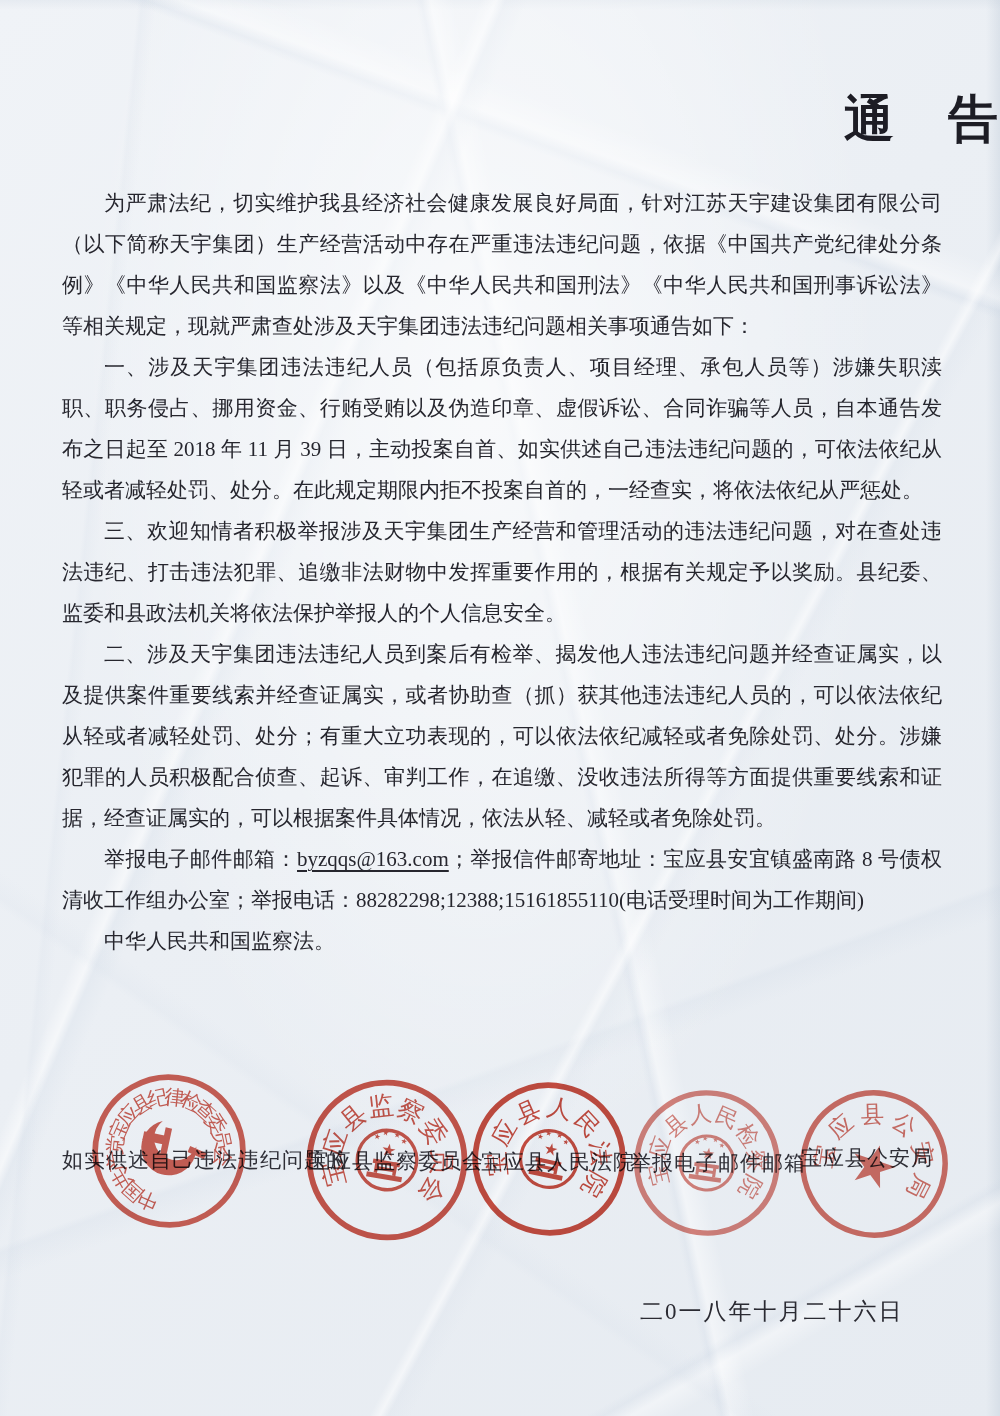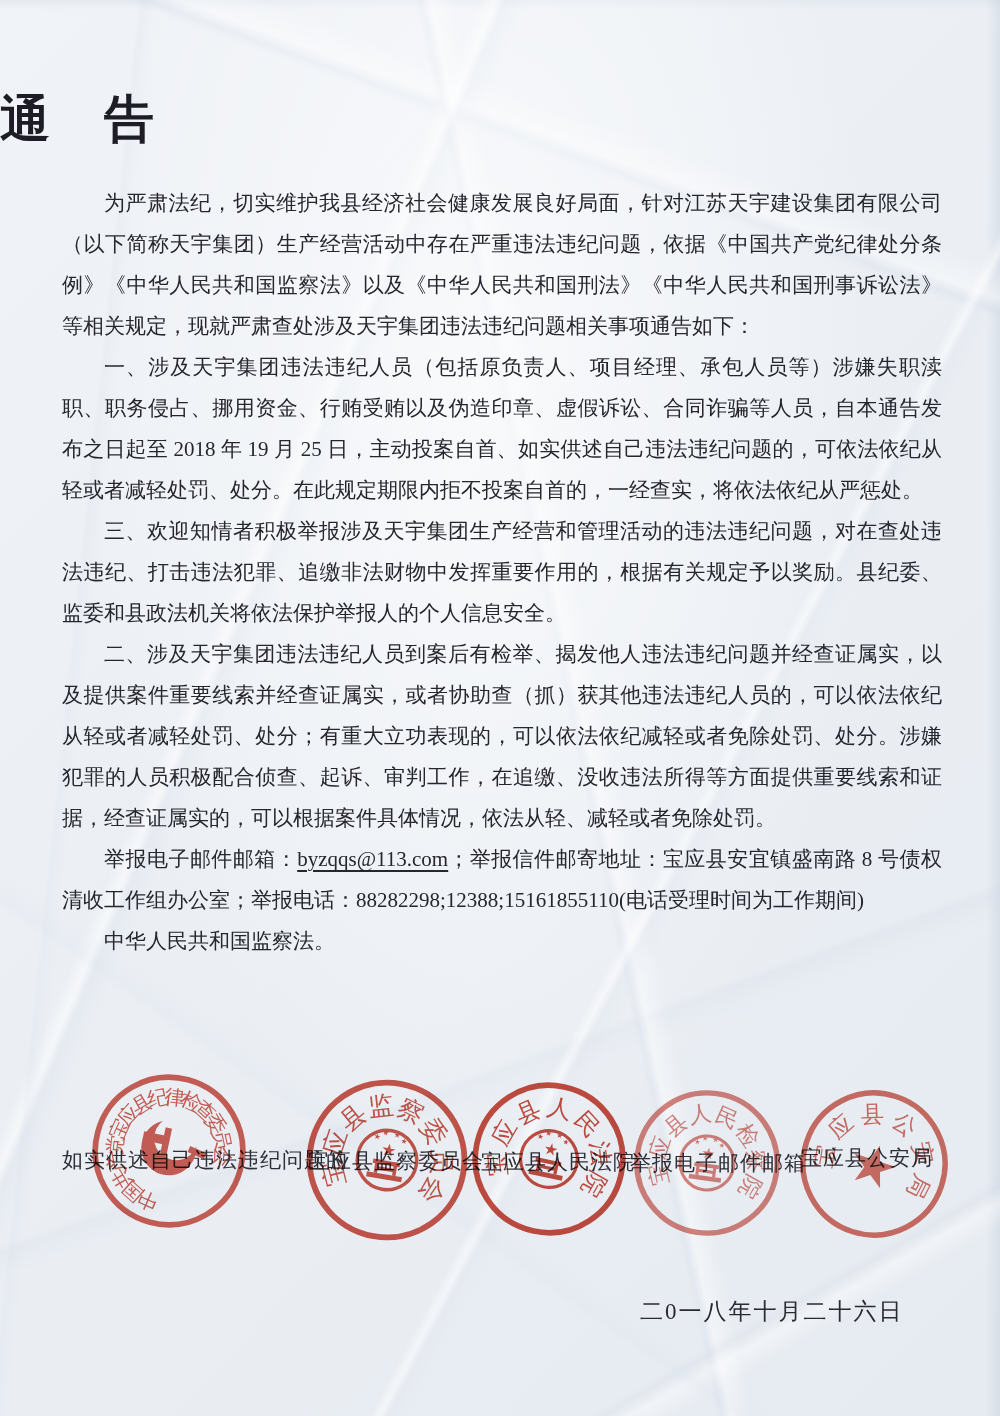--- a/index.html
+++ b/index.html
@@ -24,21 +24,21 @@
   .page::before{
     content:"";position:absolute;inset:0;pointer-events:none;
     background:
       linear-gradient(96deg,  rgba(255,255,255,0) 0 12%, rgba(210,219,231,.18) 12.4%, rgba(255,255,255,0) 13.6%),
       linear-gradient(118deg, rgba(255,255,255,0) 0 64%, rgba(255,255,255,.5) 64.6%, rgba(210,219,231,.16) 65.1%, rgba(255,255,255,0) 66.4%),
       linear-gradient(35deg,  rgba(255,255,255,0) 0 24%, rgba(210,219,231,.15) 24.5%, rgba(255,255,255,0) 25.8%),
       linear-gradient(150deg, rgba(255,255,255,0) 0 88%, rgba(205,215,228,.22) 88.5%, rgba(255,255,255,.4) 89.3%, rgba(255,255,255,0) 90.6%);
   }
   .doc-title{
     position:absolute;top:86px;left:0;width:100%;
-    text-align:left;
+    text-align:right;
     font-size:50px;font-weight:bold;
     color:#1d1d25;
     letter-spacing:2px;
   }
   .doc-body{
     position:absolute;left:62px;top:183px;width:880px;
     font-size:21px;line-height:41px;
     text-align:justify;text-justify:inter-ideograph;
     color:#26262e;
   }
@@ -64,24 +64,24 @@
 </style>
 </head>
 <body>
 
 <div class="page">
 
   <div class="doc-title">通　告</div>
 
   <div class="doc-body">
     <p>为严肃法纪，切实维护我县经济社会健康发展良好局面，针对江苏天宇建设集团有限公司（以下简称天宇集团）生产经营活动中存在严重违法违纪问题，依据《中国共产党纪律处分条例》《中华人民共和国监察法》以及《中华人民共和国刑法》《中华人民共和国刑事诉讼法》等相关规定，现就严肃查处涉及天宇集团违法违纪问题相关事项通告如下：</p>
-    <p>一、涉及天宇集团违法违纪人员（包括原负责人、项目经理、承包人员等）涉嫌失职渎职、职务侵占、挪用资金、行贿受贿以及伪造印章、虚假诉讼、合同诈骗等人员，自本通告发布之日起至 2018 年 19 月 25 日，主动投案自首、如实供述自己违法违纪问题的，可依法依纪从轻或者减轻处罚、处分。在此规定期限内拒不投案自首的，一经查实，将依法依纪从严惩处。</p>
+    <p>一、涉及天宇集团违法违纪人员（包括原负责人、项目经理、承包人员等）涉嫌失职渎职、职务侵占、挪用资金、行贿受贿以及伪造印章、虚假诉讼、合同诈骗等人员，自本通告发布之日起至 2018 年 11 月 39 日，主动投案自首、如实供述自己违法违纪问题的，可依法依纪从轻或者减轻处罚、处分。在此规定期限内拒不投案自首的，一经查实，将依法依纪从严惩处。</p>
     <p>三、欢迎知情者积极举报涉及天宇集团生产经营和管理活动的违法违纪问题，对在查处违法违纪、打击违法犯罪、追缴非法财物中发挥重要作用的，根据有关规定予以奖励。县纪委、监委和县政法机关将依法保护举报人的个人信息安全。</p>
     <p>二、涉及天宇集团违法违纪人员到案后有检举、揭发他人违法违纪问题并经查证属实，以及提供案件重要线索并经查证属实，或者协助查（抓）获其他违法违纪人员的，可以依法依纪从轻或者减轻处罚、处分；有重大立功表现的，可以依法依纪减轻或者免除处罚、处分。涉嫌犯罪的人员积极配合侦查、起诉、审判工作，在追缴、没收违法所得等方面提供重要线索和证据，经查证属实的，可以根据案件具体情况，依法从轻、减轻或者免除处罚。</p>
-    <p><span>举报电子邮件邮箱：</span><span class="email-link">byzqqs@113.com</span><span>；举报信件邮寄地址：宝应县安宜镇盛南路 8 号债权清收工作组办公室；举报电话：88282298;12388;15161855110(电话受理时间为工作期间)</span></p>
+    <p><span>举报电子邮件邮箱：</span><span class="email-link">byzqqs@163.com</span><span>；举报信件邮寄地址：宝应县安宜镇盛南路 8 号债权清收工作组办公室；举报电话：88282298;12388;15161855110(电话受理时间为工作期间)</span></p>
     <p>中华人民共和国监察法。</p>
   </div>
 
   <div class="seal-label" style="left:62px;  top:1146px;">如实供述自己违法违纪问题的</div>
   <div class="seal-label" style="left:308px; top:1147px;">宝应县监察委员会</div>
   <div class="seal-label" style="left:481px; top:1148px;">宝应县人民法院</div>
   <div class="seal-label" style="left:630px; top:1149px;">举报电子邮件邮箱</div>
   <div class="seal-label" style="left:801px; top:1144px;">宝应县公安局</div>
 
   <div id="seal-layer">

